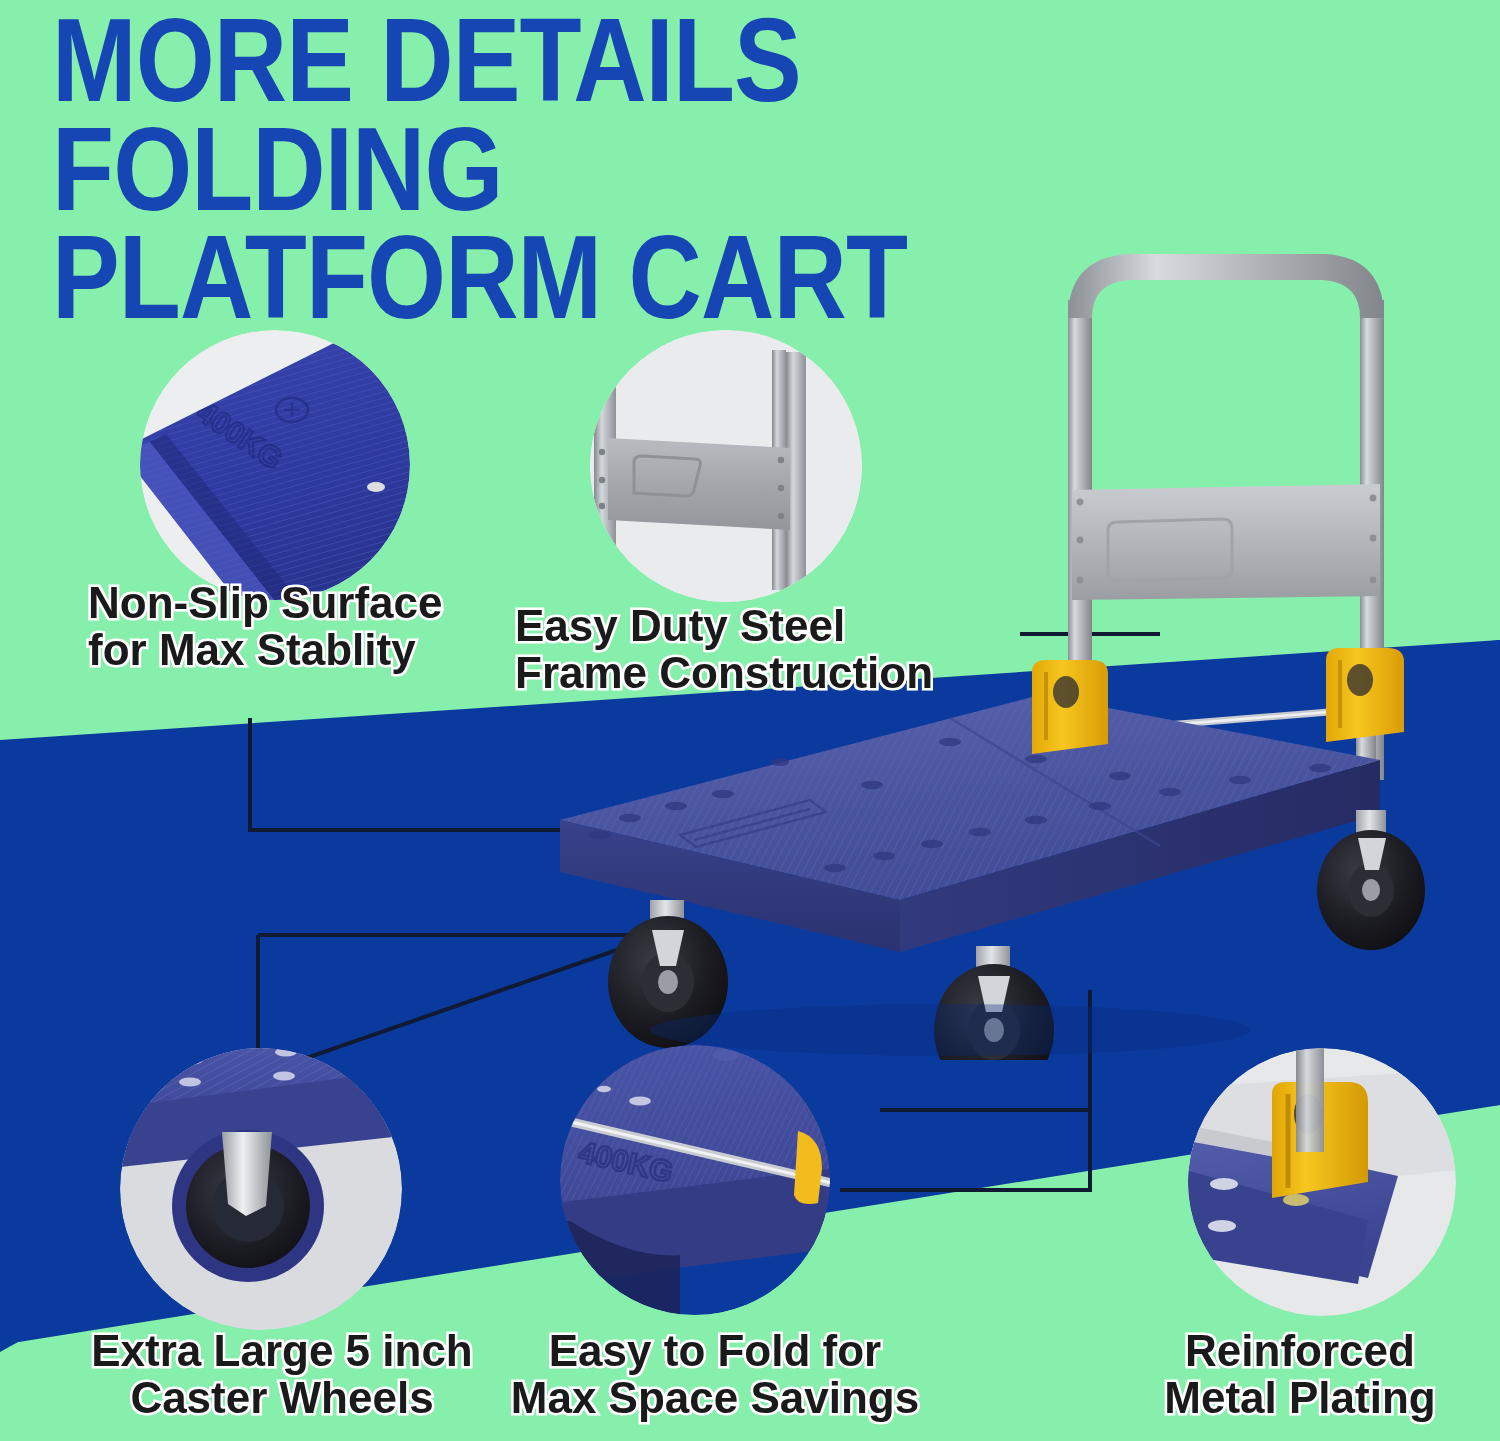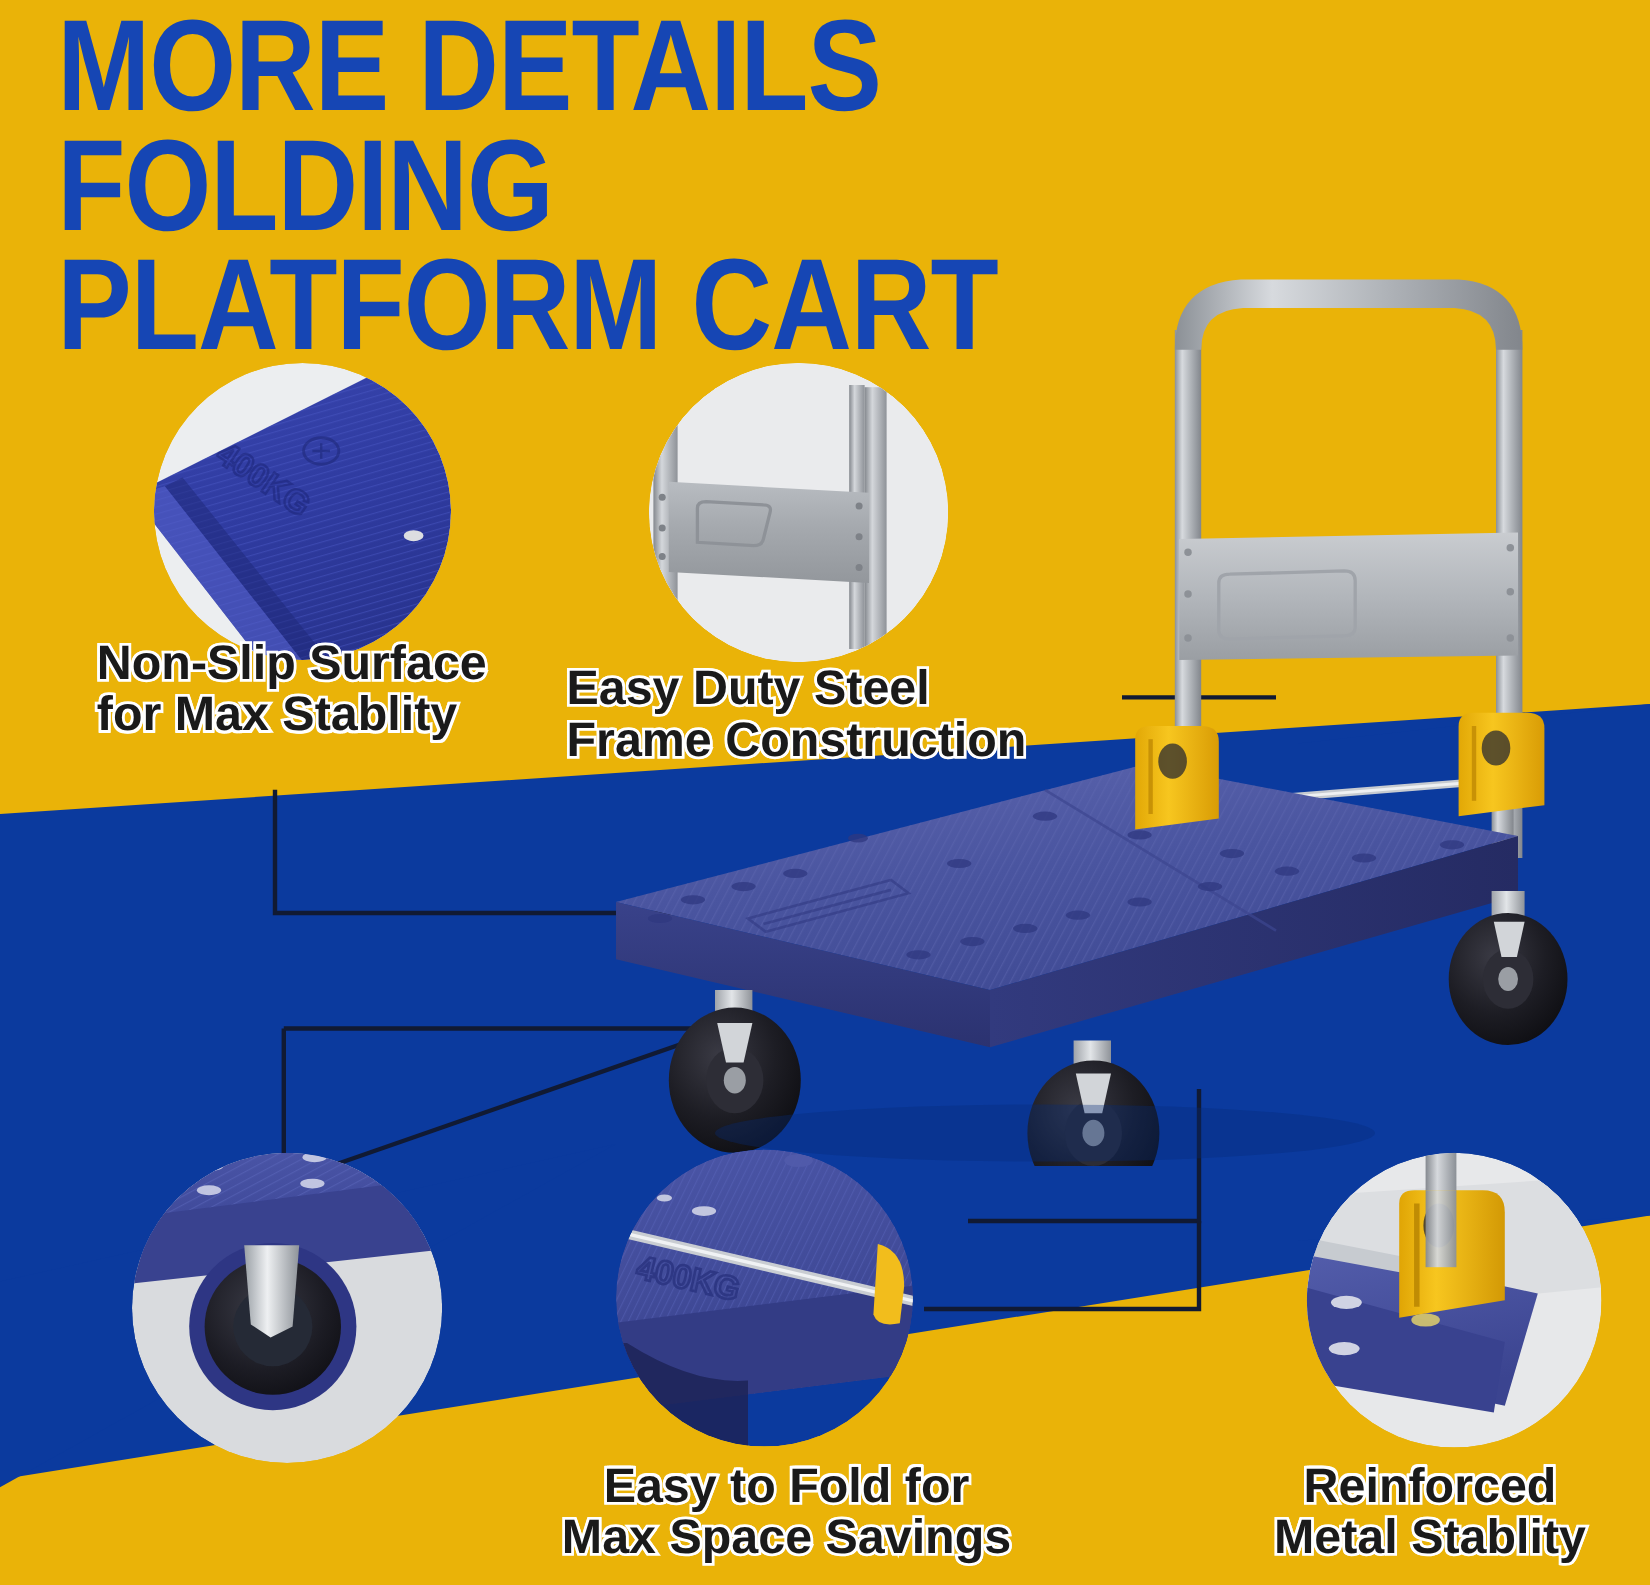--- a/index.html
+++ b/index.html
@@ -1,18 +1,18 @@
 <!DOCTYPE html>
 <html><head>
 <meta charset="utf-8">
 <style>
   html,body{margin:0;padding:0;background:#fff;}
   body{width:1500px;height:1441px;font-family:"Liberation Sans",sans-serif;}
 
-  #stage{position:relative;width:1500px;height:1441px;overflow:hidden;background:#eab308;}
+  #stage{position:relative;width:1500px;height:1441px;overflow:hidden;background:#86efac;}
 
   
   .band{position:absolute;left:0;top:0;width:1500px;height:1441px;}
   .band svg{display:block;}
 
   
   .title{
     position:absolute;left:52px;top:6px;width:1260px;
     font-family:"Liberation Sans",sans-serif;
     font-weight:bold;font-size:118px;line-height:0.92;
@@ -439,20 +439,22 @@
       </g>
     </svg>
   </div>
 
   <div class="label outlined" style="left:88px;top:580px;width:420px;font-size:44px;">Non-Slip Surface
 for Max Stablity</div>
 
   <div class="label outlined" style="left:515px;top:603px;width:460px;font-size:44px;">Easy Duty Steel
 Frame Construction</div>
 
+  <div class="label outlined" style="left:72px;top:1328px;width:420px;font-size:44px;text-align:center;">Extra Large 5 inch
+Caster Wheels</div>
 
   <div class="label outlined" style="left:500px;top:1328px;width:430px;font-size:44px;text-align:center;">Easy to Fold for
 Max Space Savings</div>
 
   <div class="label outlined" style="left:1110px;top:1328px;width:380px;font-size:44px;text-align:center;">Reinforced
-Metal Stablity</div>
+Metal Plating</div>
 
 </div>
 
 </body></html>

